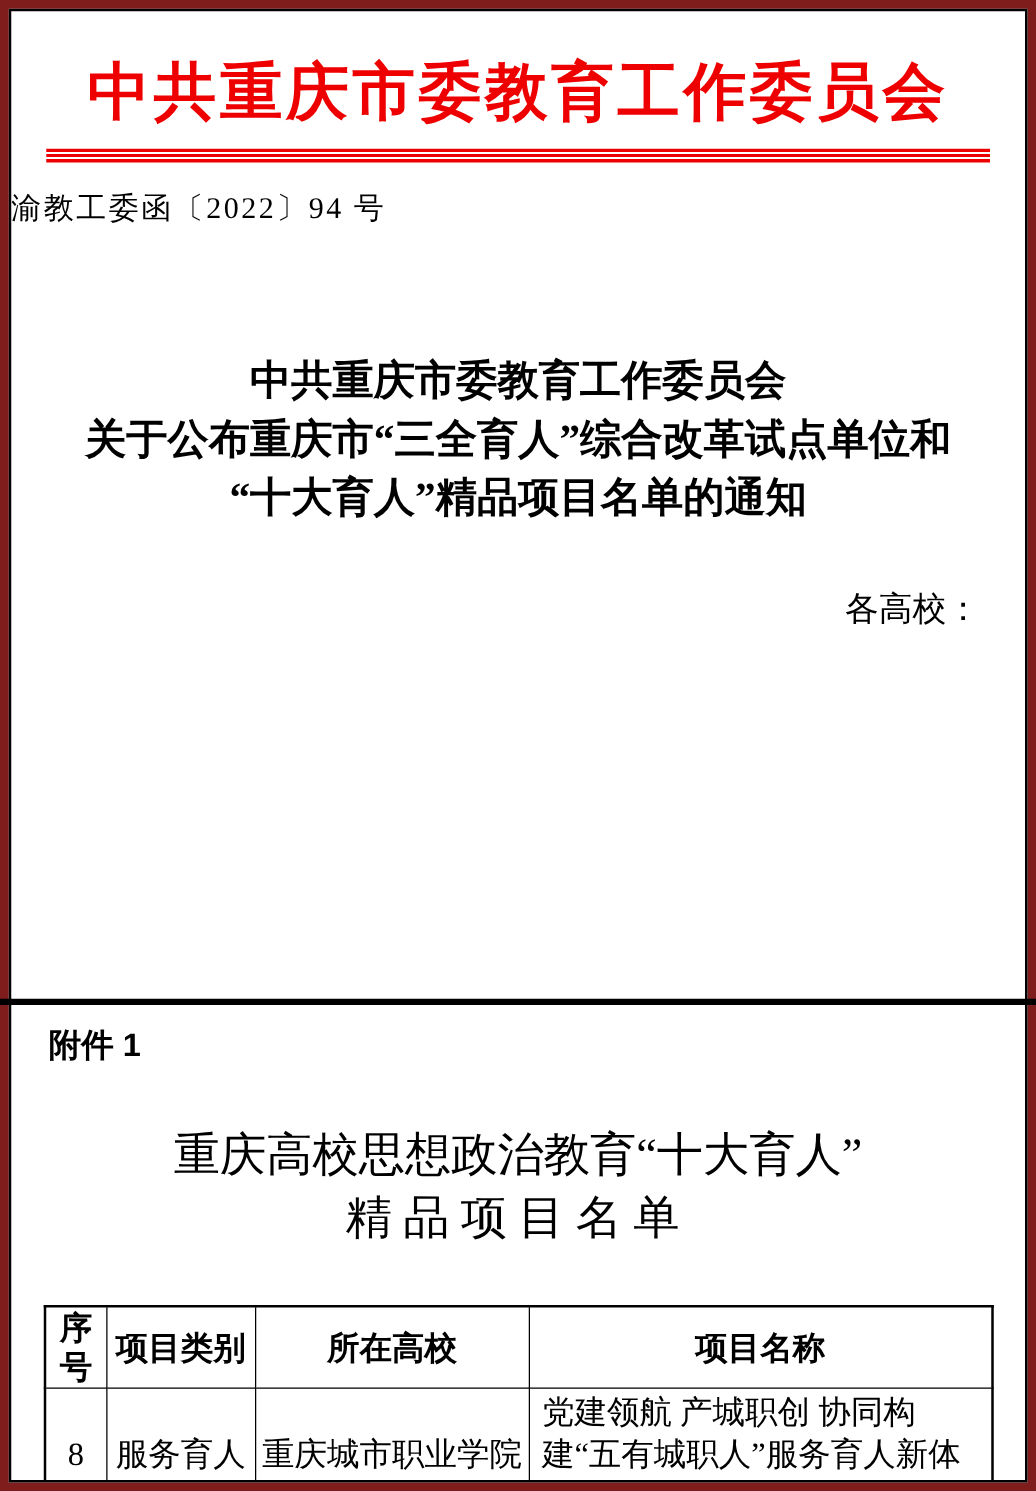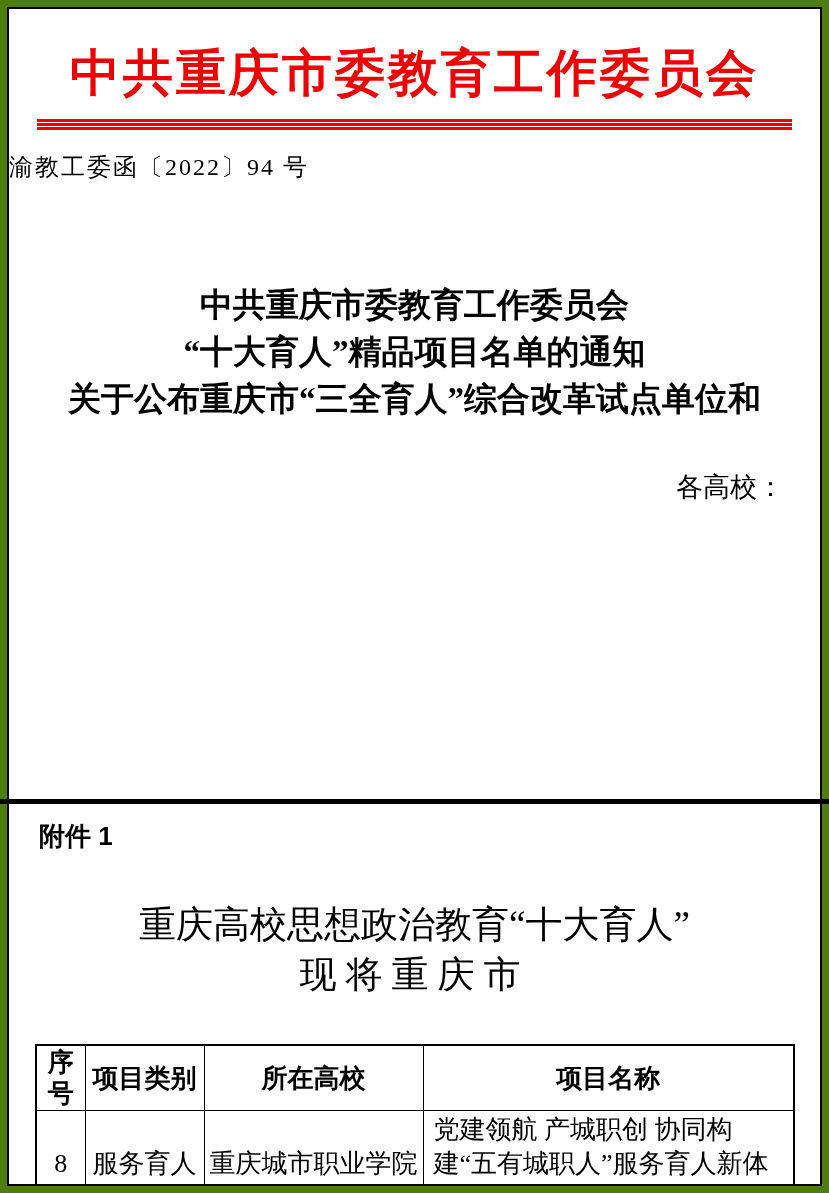--- a/index.html
+++ b/index.html
@@ -6,21 +6,21 @@
     --serif: "Liberation Serif", "DejaVu Serif", serif;
     --sans: "Liberation Sans", "DejaVu Sans", sans-serif;
   }
   *{ margin:0; padding:0; box-sizing:border-box; }
   html,body{ background:#ffffff; }
   body{ width:829px; font-family:var(--serif); color:#000; }
 
   .page{
     position:relative;
     width:829px; height:1193px;
-    background:#4d7c0f;
+    background:#7f1d1d;
     padding:7px;
   }
   .frame{
     width:100%; height:100%;
     border:2px solid #000000;
     background:#ffffff;
     overflow:visible;
   }
 
   
@@ -146,37 +146,37 @@
 <div class="page">
   <div class="frame">
 
     <section class="sec-notice">
       <h1 class="masthead">中共重庆市委教育工作委员会</h1>
       <div class="red-rule"></div>
       <div class="doc-number">渝教工委函〔2022〕94 号</div>
 
       <div class="notice-title">
         <div>中共重庆市委教育工作委员会</div>
+        <div>关于公布重庆市“三全育人”综合改革试点单位和</div>
         <div>“十大育人”精品项目名单的通知</div>
-        <div>关于公布重庆市“三全育人”综合改革试点单位和</div>
       </div>
 
       <div class="salutation">各高校：</div>
 
 
     </section>
 
     <div class="divider"></div>
 
     <section class="sec-attach">
       <div class="attach-label">附件 1</div>
 
       <div class="attach-title">
         <div>重庆高校思想政治教育“十大育人”</div>
-        <div class="spaced">现将重庆市</div>
+        <div class="spaced">精品项目名单</div>
       </div>
 
       <table class="project-table">
         <colgroup>
           <col style="width:49px">
           <col style="width:119px">
           <col style="width:219px">
           <col style="width:371px">
         </colgroup>
         <thead>

